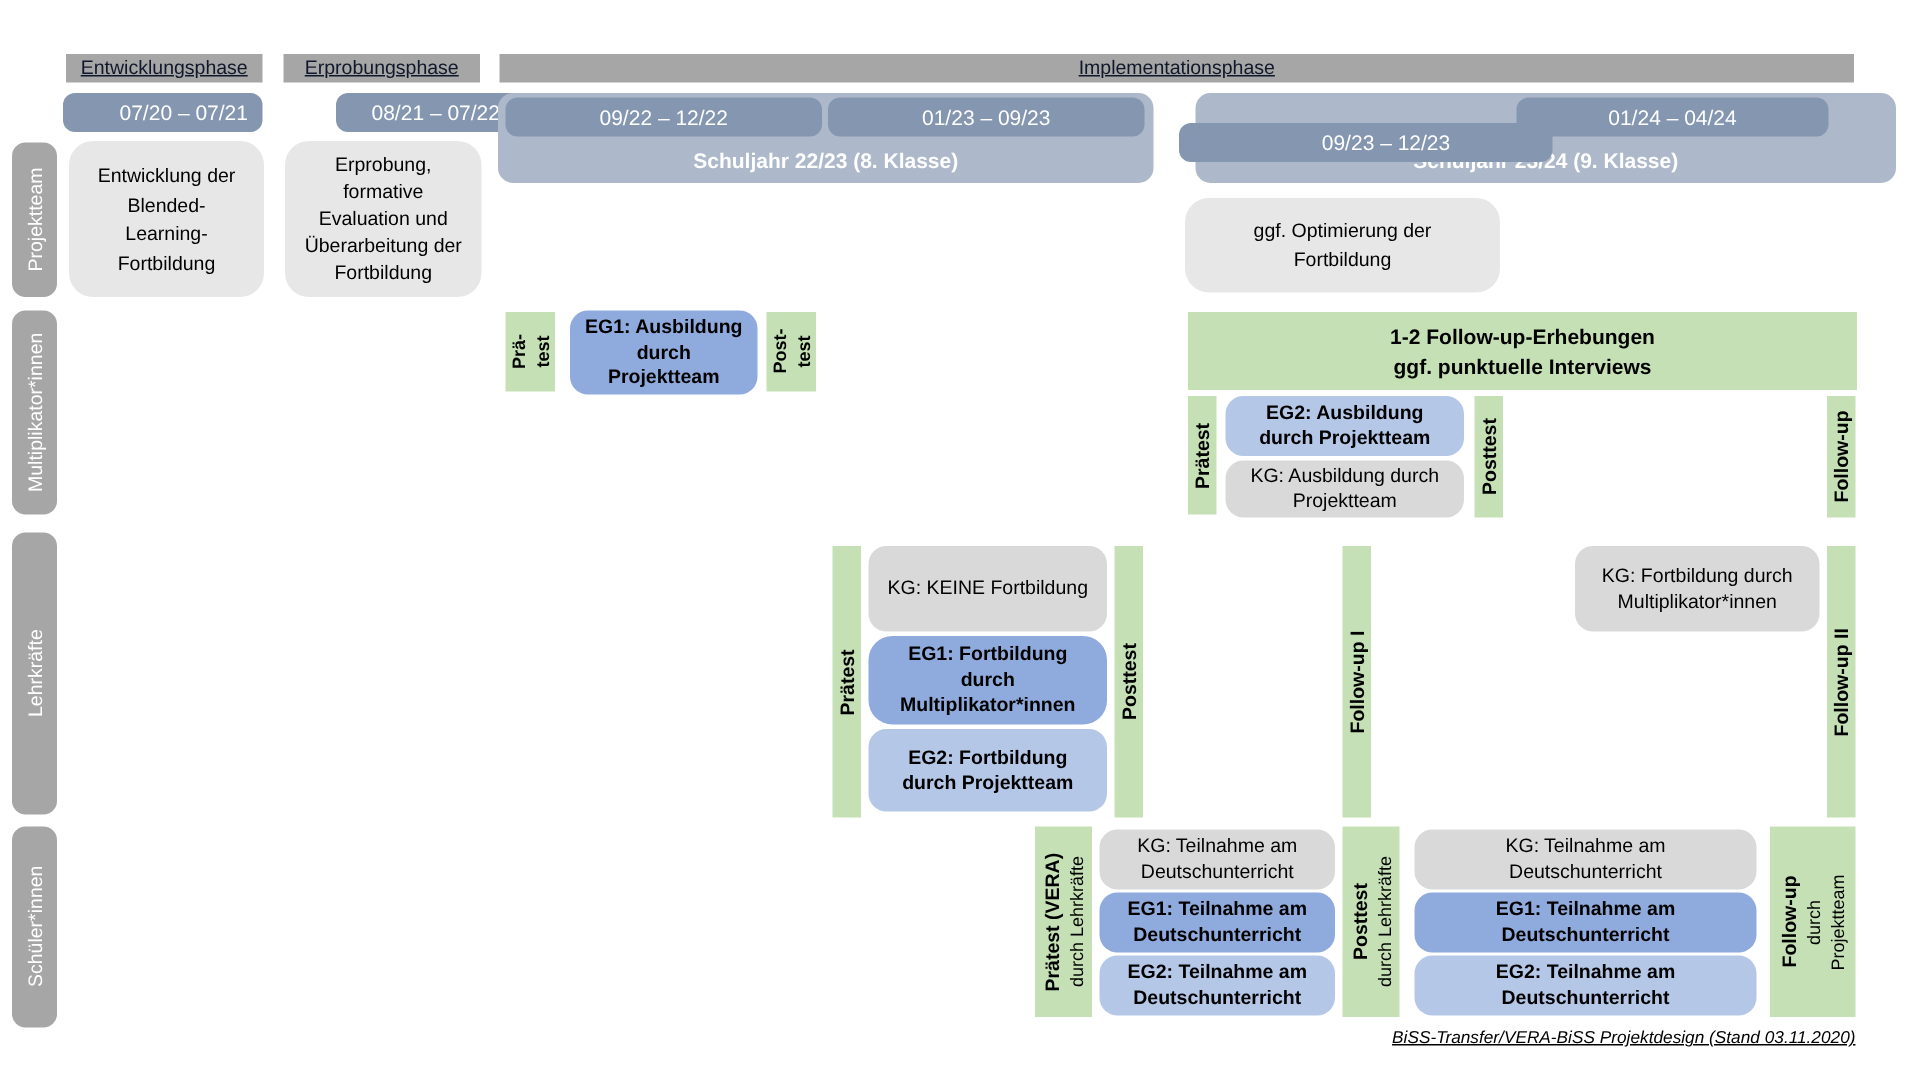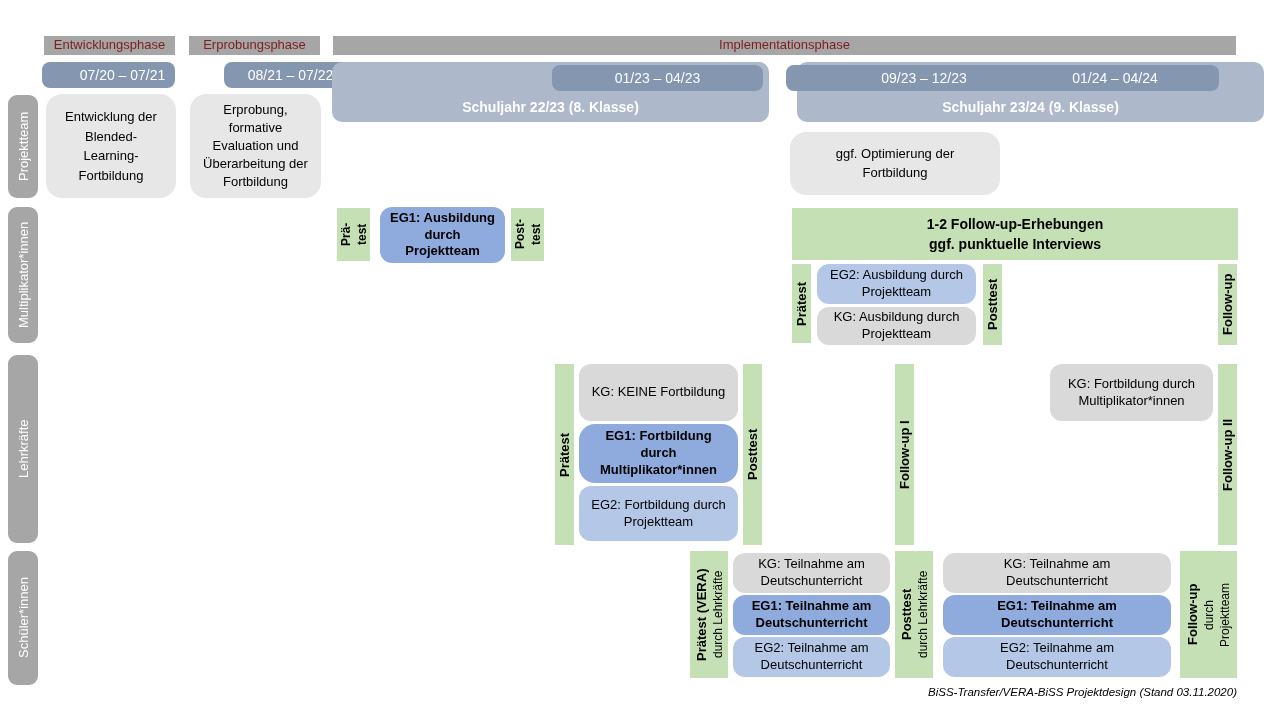--- a/index.html
+++ b/index.html
@@ -1,63 +1,64 @@
 <!DOCTYPE html>
 <html style="--phase-gray: #a6a6a6; --date-blue: #8496b0; --year-blue: #adb9ca; --box-gray-light: #e8e7e7; --box-gray: #d9d9d9; --green: #c5e0b4; --blue-medium: #8faadc; --blue-light: #b4c7e7;"><head>
 <meta charset="utf-8">
 <style>
   * { margin:0; padding:0; box-sizing:border-box; }
   html,body { background:#ffffff; }
   body { font-family:"Liberation Sans", sans-serif; }
   #canvas { position:relative; width:1280px; height:720px; background:#fff; overflow:hidden; }
   .box { position:absolute; display:flex; align-items:center; justify-content:center;
          text-align:center; color:#000; font-size:13px; line-height:1.3; }
-  .phase { background:var(--phase-gray,#a6a6a6); color:#7f1d1d; font-size:13px; }
+  .phase { background:var(--phase-gray,#a6a6a6); color:#0f172a; font-size:13px;text-decoration:underline; }
   .pill  { background:var(--date-blue,#8496b0); color:#fff; font-size:14px; border-radius:8px; }
   .band  { position:absolute; background:var(--year-blue,#adb9ca); border-radius:10px; }
   .band-label { position:absolute; left:0; right:0; bottom:7px; text-align:center;
                 color:#fff; font-weight:bold; font-size:14px; }
   .bigbox { background:var(--box-gray-light,#e8e8e8); border-radius:16px; line-height:1.5; padding:4px 12px; }
   .kg  { background:var(--box-gray,#d9d9d9); border-radius:12px; padding:2px 8px; }
   .eg1 { background:var(--blue-medium,#8faadc); border-radius:12px; padding:2px 8px;font-weight:bold; }
-  .eg2 { background:var(--blue-light,#b4c7e7); border-radius:12px; padding:12px 8px; }
+  .eg2 { background:var(--blue-light,#b4c7e7); border-radius:12px; padding:12px 8px;font-weight:bold; }
   .green { background:var(--green,#c5e0b4); }
   .banner { font-weight:bold; font-size:14px; line-height:1.45; }
   .vbox { position:absolute; display:flex; flex-direction:row; align-items:stretch;
           justify-content:center; gap:2px; }
   .vline { writing-mode:vertical-rl; transform:rotate(180deg); display:flex;
            align-items:center; justify-content:center; white-space:nowrap;
            font-size:13px; font-weight:bold; color:#000; }
   .vline.small { font-size:12px; }
   .vline.reg { font-weight:normal; font-size:12px; }
   .sidebar { background:var(--phase-gray,#a6a6a6); border-radius:9px; }
   .sidebar .vline { color:#fff; font-weight:normal; font-size:13px; }
-  .caption { position:absolute; font-style:italic; font-size:11.5px; color:#000; text-align:right; }
+  .caption { position:absolute; font-style:italic; font-size:11.5px; color:#000; text-align:right;text-decoration:underline; }
 </style>
 </head>
 <body>
 
 <div id="canvas">
 
   <div class="box phase" style="left:44px;top:36px;width:131px;height:19px;">Entwicklungsphase</div>
   <div class="box phase" style="left:189px;top:36px;width:131px;height:19px;">Erprobungsphase</div>
   <div class="box phase" style="left:333px;top:36px;width:903px;height:19px;">Implementationsphase</div>
 
   <div class="box pill" style="left:42px;top:62px;width:133px;height:26px;padding-left:28px;">07/20 – 07/21</div>
   <div class="box pill" style="left:188px;top:62px;width:133px;height:26px;margin-left:36px;">08/21 – 07/22</div>
 
   <div class="band" style="left:332px;top:62px;width:437px;height:60px;">
     <div class="band-label">Schuljahr 22/23 (8. Klasse)</div>
   </div>
   <div class="band" style="left:778px;top:62px;width:467px;height:60px;margin-left:19px;">
     <div class="band-label">Schuljahr 23/24 (9. Klasse)</div>
   </div>
 
-  <div class="box pill" style="left:552px;top:65px;width:211px;height:26px;">01/23 – 04/23</div>
-  <div class="box pill" style="left:786px;top:65px;width:249px;height:26px;padding-left:27px;">09/23 – 12/23</div>
+  <div class="box pill" style="left:337px;top:65px;width:211px;height:26px;">09/22 – 12/22</div>
+  <div class="box pill" style="left:552px;top:65px;width:211px;height:26px;">01/23 – 09/23</div>
+  <div class="box pill" style="left:786px;top:82px;width:249px;height:26px;padding-left:27px;">09/23 – 12/23</div>
   <div class="box pill" style="left:1011px;top:65px;width:208px;height:26px;">01/24 – 04/24</div>
 
   <div class="vbox sidebar" style="left:8px;top:95px;width:30px;height:103px;">
     <div class="vline">Projektteam</div>
   </div>
   <div class="vbox sidebar" style="left:8px;top:207px;width:30px;height:136px;">
     <div class="vline">Multiplikator*innen</div>
   </div>
   <div class="vbox sidebar" style="left:8px;top:355px;width:30px;height:188px;">
     <div class="vline">Lehrkräfte</div>

